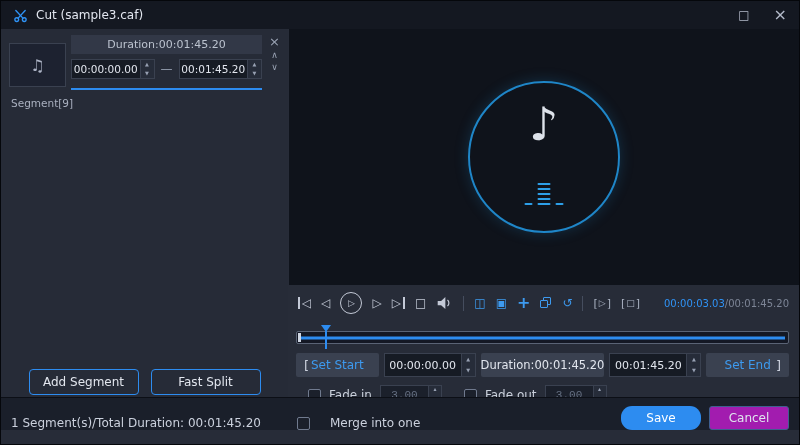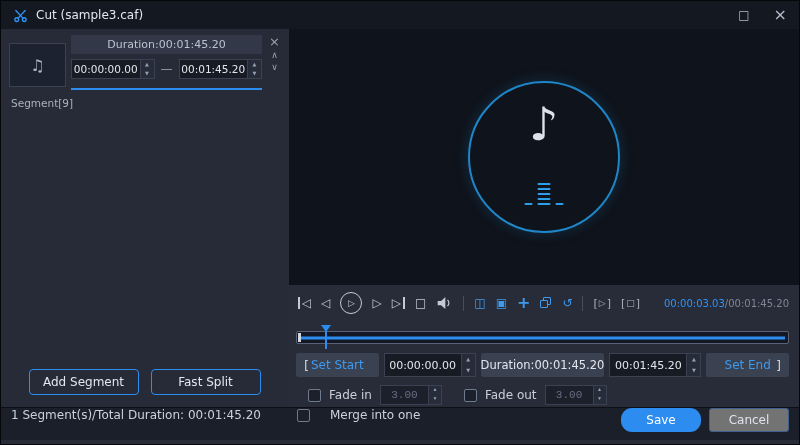--- a/index.html
+++ b/index.html
@@ -84,26 +84,26 @@
 
   
   .fade-row{position:absolute;left:8px;top:356px;height:20px;display:flex;align-items:center;gap:8px;color:#c9cfda;font-size:12px;padding-left:12px;}
   .checkbox{width:13px;height:13px;border:1px solid #707a8e;border-radius:2px;background:#1b202b;box-sizing:border-box;}
   .f-spin{width:62px;display:flex;height:20px;background:#1b202b;border:1px solid #3a4150;box-sizing:border-box;margin-right:14px;font-family:Liberation Mono, monospace;}
   .f-spin .val{flex:1;color:#667083;font-size:11px;display:flex;align-items:center;justify-content:center;}
   .f-spin .steps{width:12px;border-left:1px solid #3a4150;display:flex;flex-direction:column;background:#262c39;}
   .f-spin .steps span{flex:1;display:flex;align-items:center;justify-content:center;font-size:5px;color:#97a0b2;line-height:1;}
 
   
-  .footer{position:absolute;left:0;right:0;bottom:4px;height:33px;background:#1a1f2a;border-top:1px solid #0c0f16;display:flex;align-items:flex-start;padding:0 10px;box-sizing:border-box;font-size:12px;color:#cbd1dd;gap:8px;}
+  .footer{position:absolute;left:0;right:0;bottom:14px;height:33px;background:#1a1f2a;border-top:1px solid #0c0f16;display:flex;align-items:flex-end;padding:0 10px;box-sizing:border-box;font-size:12px;color:#cbd1dd;gap:8px;}
   .merge-group{display:flex;align-items:center;gap:20px;margin-left:28px;}
   .footer-buttons{margin-left:auto;display:flex;gap:8px;}
   .btn{width:80px;height:24px;border-radius:3px;display:flex;align-items:center;justify-content:center;font-size:12px;box-sizing:border-box;}
   .btn.primary{background:#2d8cf0;color:#fff;border-radius:11px;}
-  .btn.secondary{background:#737373;border:1px solid #3f5f8f;color:#dfe4ee;}
+  .btn.secondary{background:#a21caf;border:1px solid #3f5f8f;color:#dfe4ee;}
 </style>
 </head>
 <body>
 
 <div class="window">
 
   <div class="titlebar">
     <span style="display:flex;">
       <svg width="15" height="15" viewBox="0 0 24 24" fill="none" stroke="#2f93f6" stroke-width="2.2" stroke-linecap="round">
         <circle cx="6" cy="18.5" r="3"></circle>

